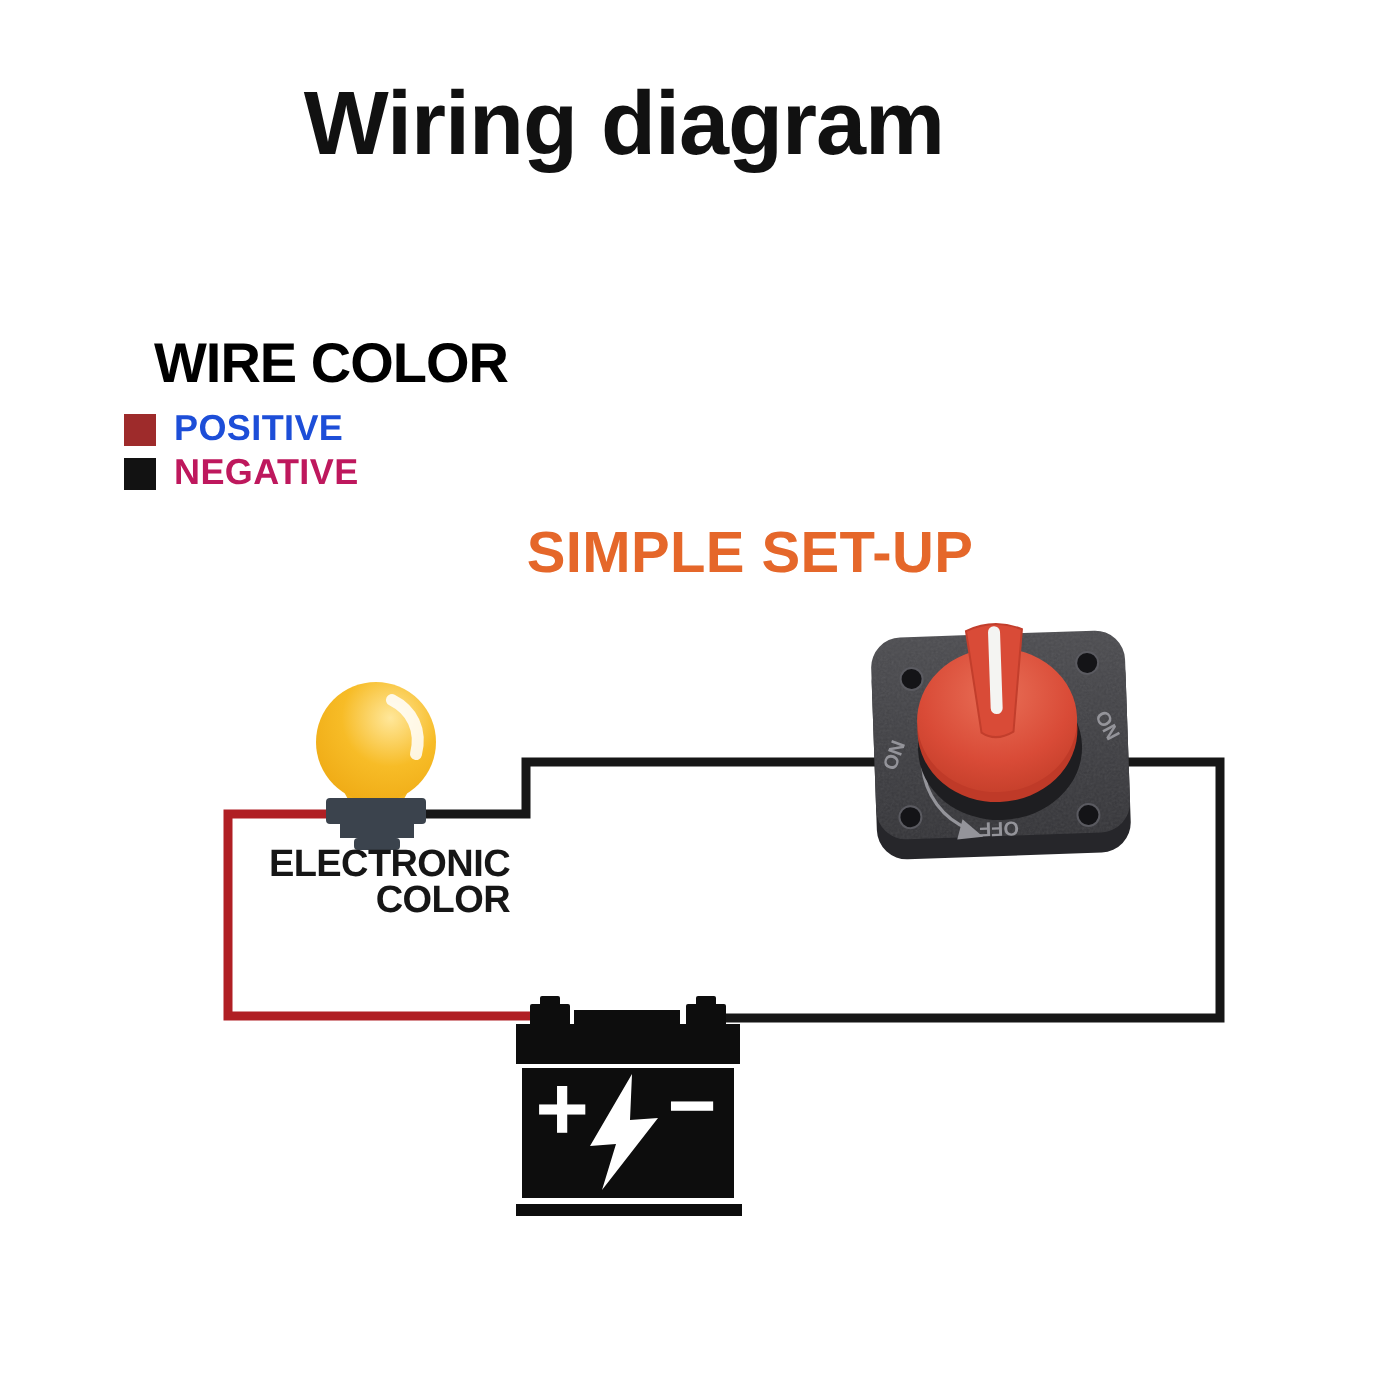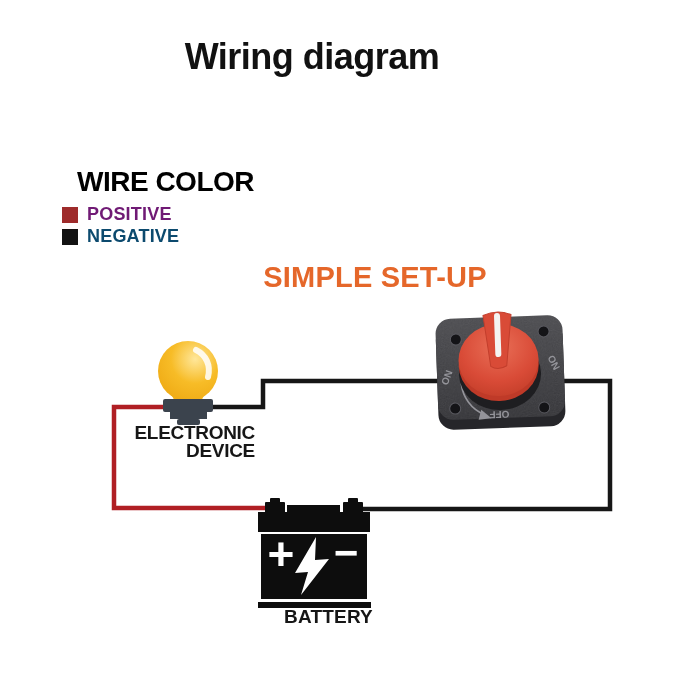--- a/index.html
+++ b/index.html
@@ -1,19 +1,19 @@
 <!DOCTYPE html>
 <html><head>
 <meta charset="utf-8">
 <style>
   html,body{margin:0;padding:0;background:#ffffff;}
   #stage{position:relative;width:700px;height:700px;background:#ffffff;overflow:hidden;
          font-family:"Liberation Sans", sans-serif;}
   .abs{position:absolute;}
-  #title{left:0;top:36px;width:624px;text-align:center;font-size:36px;font-weight:700;
+  #title{left:0;top:36px;width:624px;text-align:center;font-size:45px;font-weight:700;
          color:#111;letter-spacing:-0.5px;}
   #wire-color-heading{left:40px;top:166px;font-size:28px;font-weight:700;color:#000;
          letter-spacing:-0.5px;margin-left:37px;}
   .legend-row{left:62px;display:flex;align-items:center;gap:9px;height:17px;}
   .legend-swatch{width:16px;height:16px;flex:0 0 16px;}
   .legend-label{font-size:18px;font-weight:700;letter-spacing:0.2px;line-height:17px;}
   #subtitle{left:0;top:261px;width:700px;text-align:center;font-size:29px;font-weight:700;
          letter-spacing:0.2px;padding-left:25px;}
   .comp-label{font-weight:700;color:#161616;text-align:right;}
   #device-label{left:110px;top:424px;width:145px;font-size:19px;line-height:18px;letter-spacing:-0.3px;}
@@ -108,30 +108,29 @@
       </g>
     </g>
   </svg>
 
   <div class="abs" id="title">Wiring diagram</div>
 
   <div class="abs" id="wire-color-heading">WIRE COLOR</div>
 
   <div class="abs legend-row" style="top:206px">
     <span class="legend-swatch" style="background: rgb(158, 43, 43);"></span>
-    <span class="legend-label" style="color: #701a75;">POSITIVE</span>
+    <span class="legend-label" style="color: #1d4ed8;">POSITIVE</span>
   </div>
 
   <div class="abs legend-row" style="top:228px">
     <span class="legend-swatch" style="background: rgb(18, 18, 18);"></span>
-    <span class="legend-label" style="color: #0c4a6e;">NEGATIVE</span>
+    <span class="legend-label" style="color: #be185d;">NEGATIVE</span>
   </div>
 
   <div class="abs" id="subtitle" style="color: rgb(229, 103, 42);">SIMPLE SET-UP</div>
 
   <div class="abs comp-label" id="device-label">
     <div>ELECTRONIC</div>
-    <div>DEVICE</div>
+    <div>COLOR</div>
   </div>
 
 
-  <div class="abs comp-label" id="battery-label">BATTERY</div>
 </div>
 
 </body></html>

